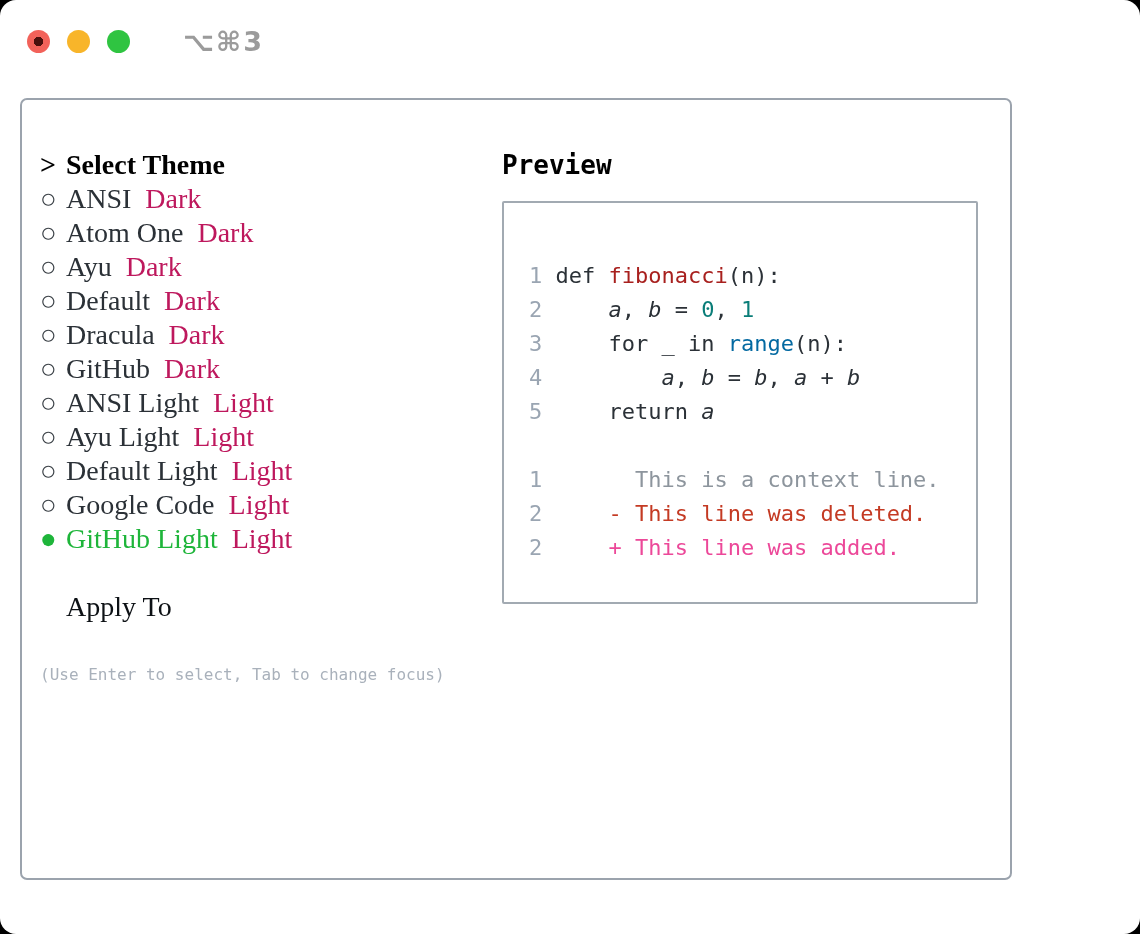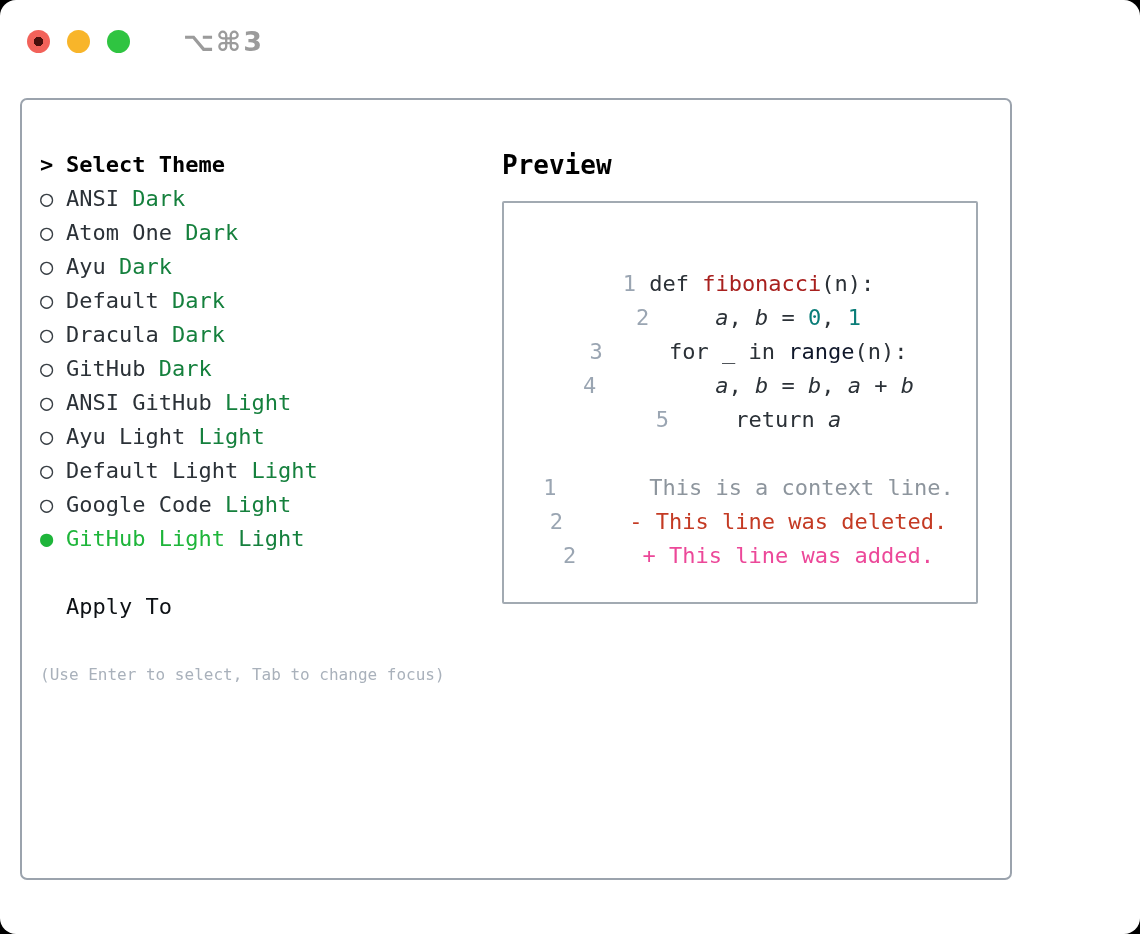--- a/index.html
+++ b/index.html
@@ -16,41 +16,41 @@
   .title{margin-left:36px;color:#9b9b9b;font-weight:bold;font-size:27px;
          font-family:"DejaVu Sans","Liberation Sans",sans-serif;letter-spacing:2px;}
 
   
   .panel{position:absolute;left:20px;top:98px;width:992px;height:782px;
          box-sizing:border-box;border:2px solid #9ba3ad;border-radius:7px;background:#fff;}
 
   .left-col{position:absolute;left:18px;top:48px;width:432px;}
   .right-col{position:absolute;left:480px;top:48px;}
 
-  .row{height:34px;line-height:34px;font-size:22px;color:#2b3137;white-space:nowrap;}
+  .row{height:34px;line-height:34px;font-size:28px;color:#2b3137;white-space:nowrap;font-family:Liberation Serif, serif;}
   .marker{display:inline-block;width:26px;color:#3a4046;}
   .caret{color:#000;font-weight:bold;}
   .header-label{font-weight:bold;color:#000;}
   .apply-header .hdr{color:#0d1115;}
-  .tag{color:#15803d;margin-left:1ch;}
+  .tag{color:#be185d;margin-left:1ch;}
   .row.selected .name,.row.selected .marker{color:#1eb53a;}
   .spacer{height:34px;}
   .hint{margin-top:0;font-size:16px;line-height:34px;color:#a9b1bb;width:432px;}
 
   
   .preview-header{height:34px;line-height:34px;font-size:26px;font-weight:bold;color:#000;}
   .preview-box{margin-top:19px;width:476px;height:403px;box-sizing:border-box;
                border:2px solid #a2aab2;border-radius:2px;background:#fff;}
-  pre.code{margin:16px;padding:48px 0 0 17px;font-family:inherit;font-size:22px;line-height:34px;text-align:center;}
+  pre.code{margin:8px;padding:48px 0 0 17px;font-family:inherit;font-size:22px;line-height:34px;}
   .code-line{height:34px;white-space:pre;}
   .tk-ln{color:#9aa5b2;}
   .tk-code{color:#2b3137;}
   .tk-func{color:#a8201e;}
   .tk-num{color:#0a7d78;}
-  .tk-builtin{color:#0f172a;}
+  .tk-builtin{color:#0369a1;}
   .tk-var{color:#2b3137;font-style:italic;}
   .tk-ctx{color:#8d959d;}
   .tk-del{color:#c43a23;}
   .tk-add{color:#ec4899;}
 </style>
 </head>
 <body>
 
 <div class="window">
 
@@ -68,21 +68,21 @@
         <span class="marker caret">&gt;</span><span class="header-label">Select Theme</span>
       </div>
 
       <div id="theme-list">
           <div class="row"><span class="marker">○</span><span class="name">ANSI</span><span class="tag">Dark</span></div>
           <div class="row"><span class="marker">○</span><span class="name">Atom One</span><span class="tag">Dark</span></div>
           <div class="row"><span class="marker">○</span><span class="name">Ayu</span><span class="tag">Dark</span></div>
           <div class="row"><span class="marker">○</span><span class="name">Default</span><span class="tag">Dark</span></div>
           <div class="row"><span class="marker">○</span><span class="name">Dracula</span><span class="tag">Dark</span></div>
           <div class="row"><span class="marker">○</span><span class="name">GitHub</span><span class="tag">Dark</span></div>
-          <div class="row"><span class="marker">○</span><span class="name">ANSI GitHub</span><span class="tag">Light</span></div>
+          <div class="row"><span class="marker">○</span><span class="name">ANSI Light</span><span class="tag">Light</span></div>
           <div class="row"><span class="marker">○</span><span class="name">Ayu Light</span><span class="tag">Light</span></div>
           <div class="row"><span class="marker">○</span><span class="name">Default Light</span><span class="tag">Light</span></div>
           <div class="row"><span class="marker">○</span><span class="name">Google Code</span><span class="tag">Light</span></div>
           <div class="row selected"><span class="marker">●</span><span class="name">GitHub Light</span><span class="tag">Light</span></div>
         </div>
 
       <div class="spacer"></div>
 
       <div class="row apply-header">
         <span class="marker"></span><span class="hdr">Apply To</span>

